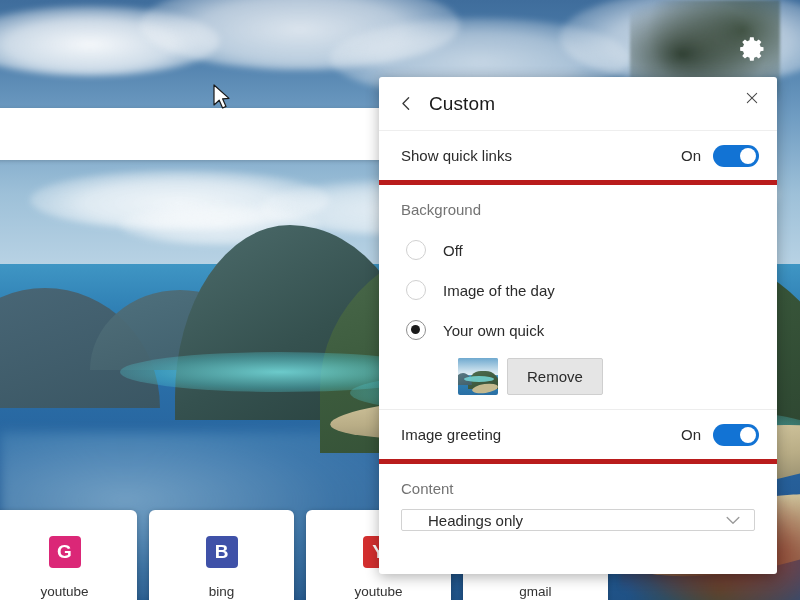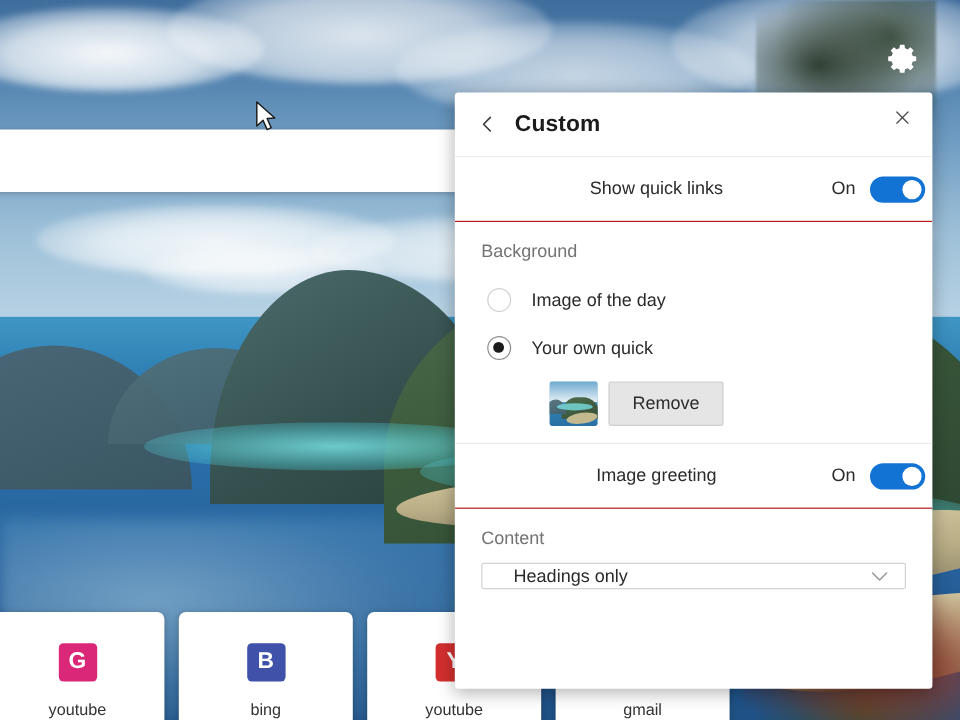--- a/index.html
+++ b/index.html
@@ -208,41 +208,40 @@
   }
   .back-btn {
     width: 30px; height: 30px;
     display: flex; align-items: center; justify-content: center;
     cursor: pointer;
     color: #3a3a3a;
   }
   .panel-title {
     margin-left: 8px;
     font-size: 19px;
-    font-weight: bold;
+    font-weight: normal;
     color: #1b1b1b;
     letter-spacing: .1px;
   }
   .close-btn {
     position: absolute;
     right: 12px;
     top: 8px;
     width: 26px; height: 26px;
     display: flex; align-items: center; justify-content: center;
     cursor: pointer;
     color: #4a4a4a;
   }
 
   .row-toggle {
     height: 54px;
     display: flex;
     align-items: center;
-    padding: 0 6px 0 22px;
-    border-bottom: 1px solid #b91c1c;
-    text-align: center;
+    padding: 0 18px 0 22px;
+    border-bottom: 5px solid #b91c1c;
   }
   .row-label { flex: 1; font-size: 15px; color: #2b2b2b; }
   .toggle-state {
     font-size: 15px;
     color: #2b2b2b;
     margin-right: 12px;
   }
   .switch {
     width: 46px;
     height: 22px;
@@ -467,20 +466,24 @@
       <div class="row-label">Show quick links</div>
       <div class="toggle-state">On</div>
       <div class="switch">
         <div class="knob"></div>
       </div>
     </div>
 
     <div class="section">
       <div class="section-label">Background</div>
 
+      <div class="radio-row">
+        <div class="radio"></div>
+        <div class="radio-label">Off</div>
+      </div>
 
       <div class="radio-row">
         <div class="radio"></div>
         <div class="radio-label">Image of the day</div>
       </div>
 
       <div class="radio-row">
         <div class="radio checked"></div>
         <div class="radio-label">Your own quick</div>
       </div>

